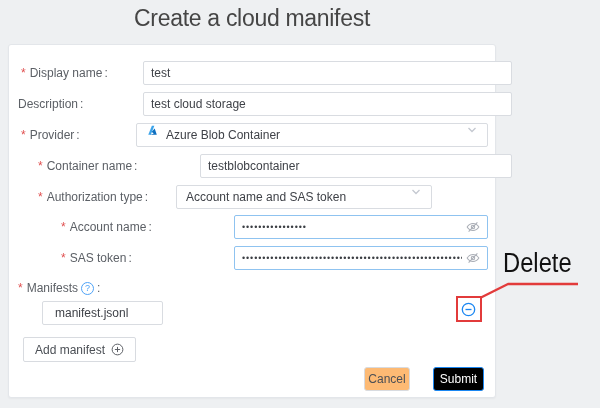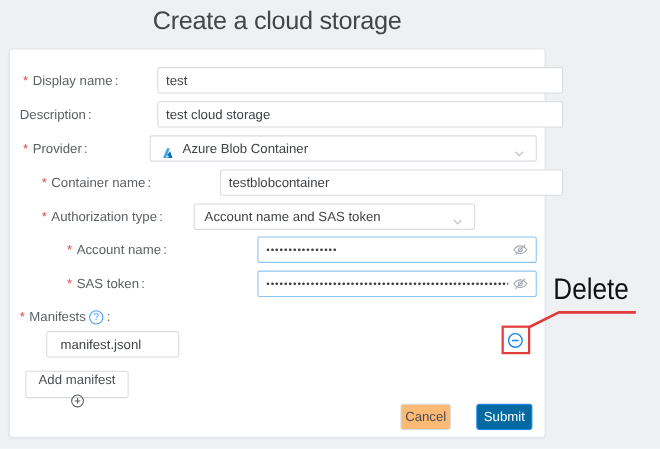--- a/index.html
+++ b/index.html
@@ -29,21 +29,21 @@
   .colon { margin-left:2px; }
   .fld {
     position:absolute; height:24px;
     border:1px solid #d9dce1; border-radius:2px; background:#fff;
     font-size:12px; color:#3f4248; padding:0 7px;
     font-family:"Liberation Sans", sans-serif; outline:none;margin-left:24px;
   }
   .sel {
     position:absolute; height:24px;
     border:1px solid #d9dce1; border-radius:2px; background:#fff;
-    display:flex; align-items:flex-end; gap:7px; padding:0 9px;
+    display:flex; align-items:flex-start; gap:7px; padding:0 9px;
     font-size:12px; color:#3f4248; cursor:pointer;
   }
   .sel .sel-text { flex:1; line-height:22px; }
   .chev { display:flex; align-items:center; }
   .pwd {
     position:absolute; height:24px;
     border:1px solid #8fc3f0; border-radius:2px; background:#fff;
     display:flex; align-items:center; padding:0 7px;
   }
   .dots {
@@ -65,43 +65,43 @@
     display:flex; align-items:center; justify-content:center;
   }
   .red-box {
     position:absolute; left:447px; top:251px; width:26px; height:26px;
     border:2px solid #e23b3b; background:transparent; pointer-events:none;
   }
   .add-btn {
     position:absolute; left:14px; top:292px; height:25px;
     border:1px solid #d8dbe0; border-radius:2px; background:#fff;
     display:flex; align-items:center; gap:6px; padding:0 11px;
-    font-size:12px; color:#4b4f55; font-family:inherit; cursor:pointer;flex-direction:column;
+    font-size:12px; color:#4b4f55; font-family:inherit; cursor:pointer;
   }
   .cancel-btn {
     position:absolute; left:355px; top:322px; width:46px; height:24px;
     border:1px solid #d8dbe0; border-radius:3px; background:#fdba74;
     font-size:12px; color:#4b4f55; font-family:inherit; cursor:pointer;
   }
   .submit-btn {
     position:absolute; left:424px; top:322px; width:51px; height:24px;
-    border:1px solid #1b87f2; border-radius:3px; background:#0369a1;
+    border:1px solid #1b87f2; border-radius:3px; background:#000000;
     font-size:12px; color:#ffffff; font-family:inherit; cursor:pointer;
   }
   .annot-text {
     position:absolute; left:503px; top:248px;
     font-size:27px; color:#111111; font-weight:400;
     transform:scaleX(0.88); transform-origin:left top; white-space:nowrap;
   }
   .annot-svg { position:absolute; left:0; top:0; pointer-events:none; }
 </style>
 </head>
 <body>
 
-<h1 class="page-title">Create a cloud storage</h1>
+<h1 class="page-title">Create a cloud manifest</h1>
 
 <div class="panel">
 
   <div class="lbl" style="left:12px; top:16px;">
     <span class="star">*</span>
     <span>Display name</span>
       <span class="colon">:</span>
   </div>
   <input class="fld" style="left: 110px; top: 16px; width: 369px;" value="test">
 

